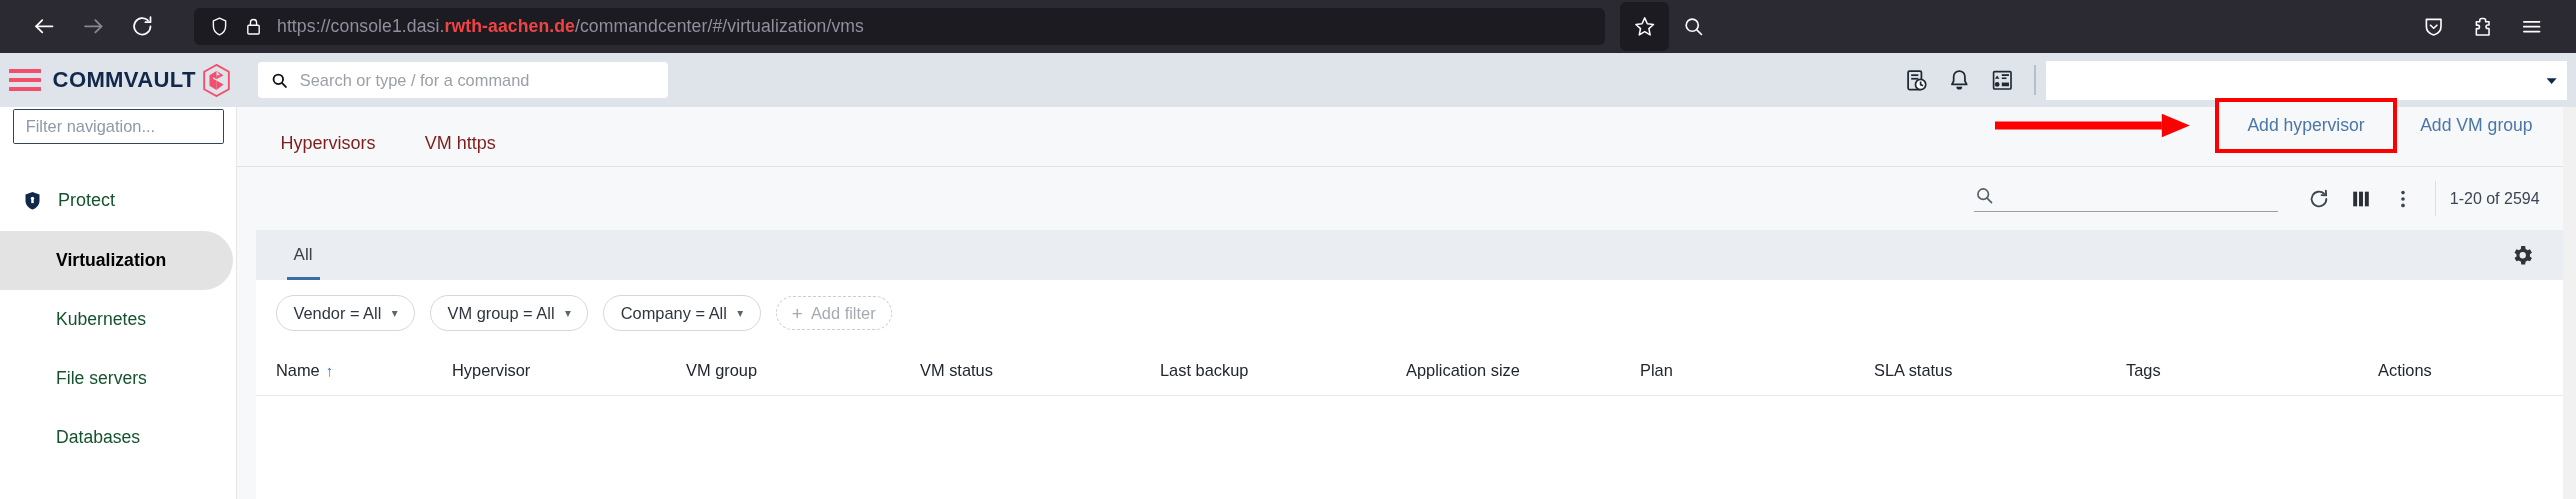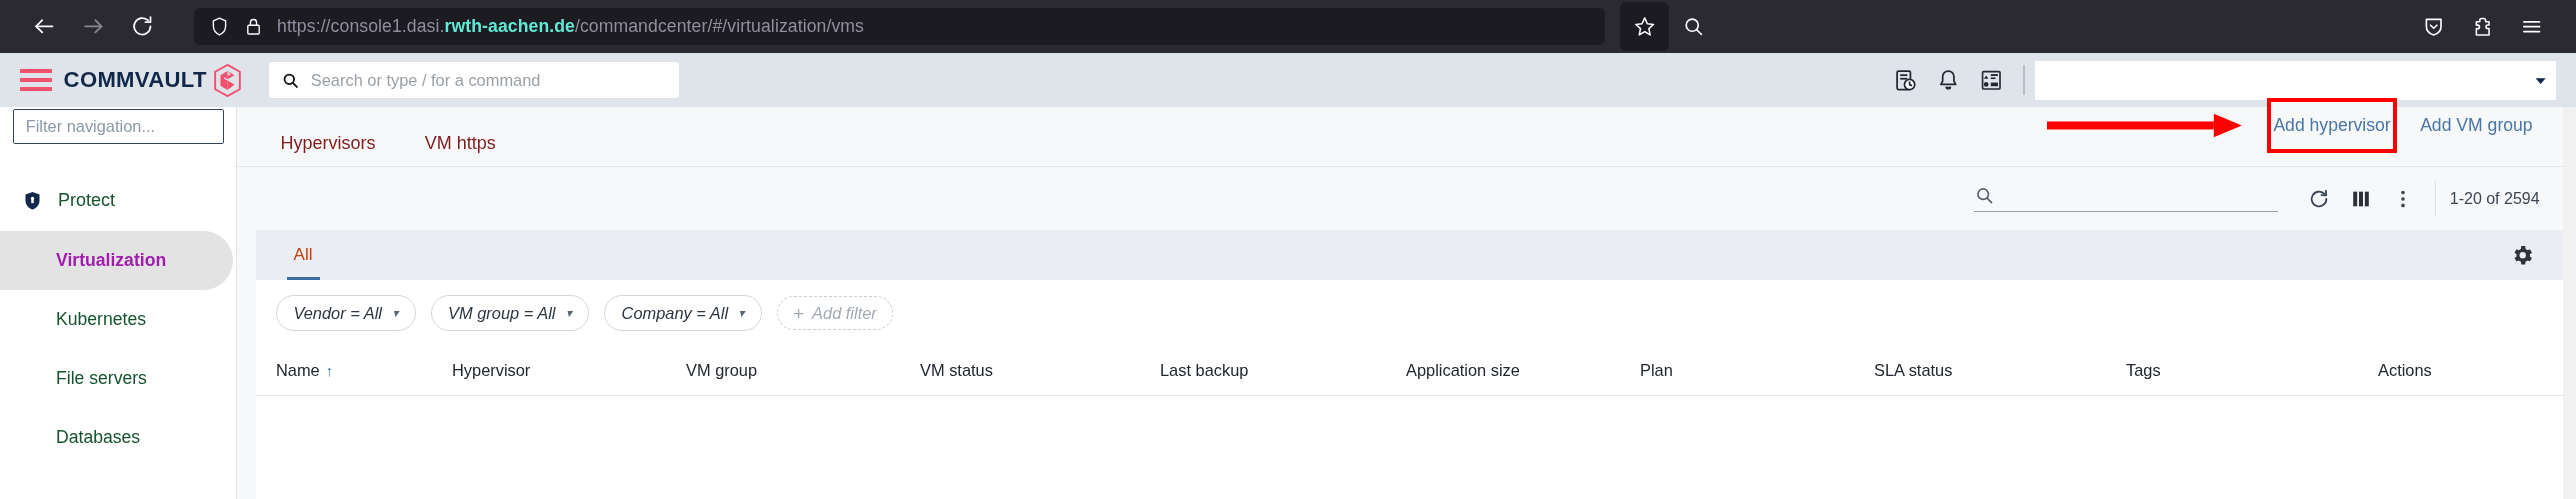--- a/index.html
+++ b/index.html
@@ -26,35 +26,35 @@
     flex: 1; height: 37px; margin: 0 15px 0 27px;
     background: #1c1b22; border-radius: 5.9px;
     display: flex; align-items: center; padding: 0 15px; gap: 13px;
     max-width: 1827px;
   }
   .urlbar svg { width: 21px; height: 21px; flex: none; }
   .url-text {
     font-size: 17.6px; color: #8f8f9d; white-space: nowrap;
     letter-spacing: 0.1px;
   }
-  .url-text b { color: #5eead4; font-weight: 700; }
+  .url-text b { color: #ef4444; font-weight: 700; }
 
   .chrome-right { display: flex; align-items: center; gap: 0; margin-left: auto; }
   .chrome-icon {
     width: 49px; height: 49px; display: flex;
     align-items: center; justify-content: center;
     border-radius: 5.9px; cursor: pointer;
   }
   .chrome-icon svg { width: 23.4px; height: 23.4px; }
   .chrome-icon.active { background: #1c1b22; }
 
   
   .cv-header {
     height: 54px; background: #dfe4ea;
-    display: flex; align-items: center; padding: 0 20px;
+    display: flex; align-items: center; padding: 0 9px;
   }
   .hamburger { width: 32px; display: flex; flex-direction: column; gap: 5.3px; cursor: pointer; margin-right: 13px; }
   .hamburger i { display: block; height: 4.1px; background: #f24f6d; border-radius: 0.6px; }
   .cv-logo-wrap { display: flex; align-items: center; gap: 8.2px; margin-right: 28px; cursor: pointer; }
   .cv-word {
     font-size: 21.7px; font-weight: 700; color: #12284b;
     letter-spacing: 0.3px; font-family: "Liberation Sans", sans-serif;
     transform: scaleX(1.02);
   }
   .cv-mark { position: relative; width: 27px; height: 33px; }
@@ -99,21 +99,21 @@
 
   .nav-section { margin-top: 26px; }
   .nav-item {
     height: 61px; display: flex; align-items: center;
     padding-left: 21px; gap: 15px; cursor: pointer;
     font-size: 17.6px; color: #14532d;
   }
   .nav-item.top { font-size: 18px; }
   .nav-item.sub { padding-left: 56px; height: 59px; }
   .nav-item.active {
-    background: #e3e3e3; font-weight: 700; color: #a21caf;
+    background: #e3e3e3; font-weight: 700; color: #000000;
     border-top-right-radius: 33px; border-bottom-right-radius: 33px;
     margin-right: 3.5px;
     align-items: center;
   }
   .nav-icon { width: 22px; height: 22px; display: flex; align-items: center; justify-content: center; flex: none; }
   .nav-icon svg { width: 21px; height: 21px; }
 
   
   .main { flex: 1; background: #f7f8f9; display: flex; flex-direction: column; min-width: 0; }
 
@@ -133,21 +133,21 @@
   }
 
   .actions-area {
     margin-left: auto; display: flex; align-items: center;
     padding-bottom: 13px; padding-right: 23.4px; gap: 0; position: relative;
   }
   .arrow-annot { width: 211px; height: 35px; position: relative; margin-right: 13px; }
   .arrow-annot svg { width: 211px; height: 35px; display: block; }
   .add-hyp-box {
     border: 4.1px solid #ff0000; background: #f7f8f9;
-    padding: 13px 2px; margin-right: 16.4px;
+    padding: 13px 28px; margin-right: 16.4px;
   }
   .link-btn { font-size: 17.6px; color: #4a76a8; cursor: pointer; white-space: nowrap; }
   .add-vm-group { padding: 13px 7px; }
 
   
   .toolbar-row {
     height: 63px; background: #f7f8f9; display: flex;
     align-items: center; justify-content: flex-end; padding-right: 23.4px; gap: 0;
   }
   .tb-search {
@@ -165,34 +165,34 @@
   .tb-sep { width: 1.2px; height: 35px; background: #dcdfe2; margin: 0 14px 0 10.5px; }
   .pager { font-size: 16px; color: #3c4653; white-space: nowrap; }
 
   
   .table-card { margin: 0 0 0 19px; background: #fff; flex: 1; display: flex; flex-direction: column; }
   .all-tab-strip {
     height: 50px; background: #eaeef3; display: flex;
     align-items: center; padding: 0 23.4px 0 20px; position: relative;
   }
   .all-tab {
-    font-size: 17px; color: #c2410c; padding: 0 17.6px;
+    font-size: 17px; color: #404040; padding: 0 17.6px;
     height: 50px; display: flex; align-items: center;
     position: relative; cursor: pointer;
   }
   .all-tab.active::after {
     content: ""; position: absolute; left: 10.5px; right: 10.5px; bottom: 0;
     height: 3.5px; background: #3a6ea5;
   }
   .gear-btn { margin-left: auto; width: 35px; height: 35px; display: flex; align-items: center; justify-content: center; cursor: pointer; }
   .gear-btn svg { width: 24.6px; height: 24.6px; }
 
   .filters-row {
     height: 66px; background: #fff; display: flex;
-    align-items: center; padding: 0 20px; gap: 15px; font-style: italic;
+    align-items: center; padding: 0 20px; gap: 15px;
   }
   .chip {
     border: 1.2px solid #d3d7db; border-radius: 23.4px;
     height: 36px; display: flex; align-items: center;
     padding: 0 16.4px; gap: 10.5px; font-size: 16.4px; color: #2e3740;
     cursor: pointer; white-space: nowrap; background: #fff;
   }
   .chip .caret { font-size: 11.7px; color: #5a6570; }
   .chip-add {
     border: 1.2px dashed #c9ced4; border-radius: 23.4px;

